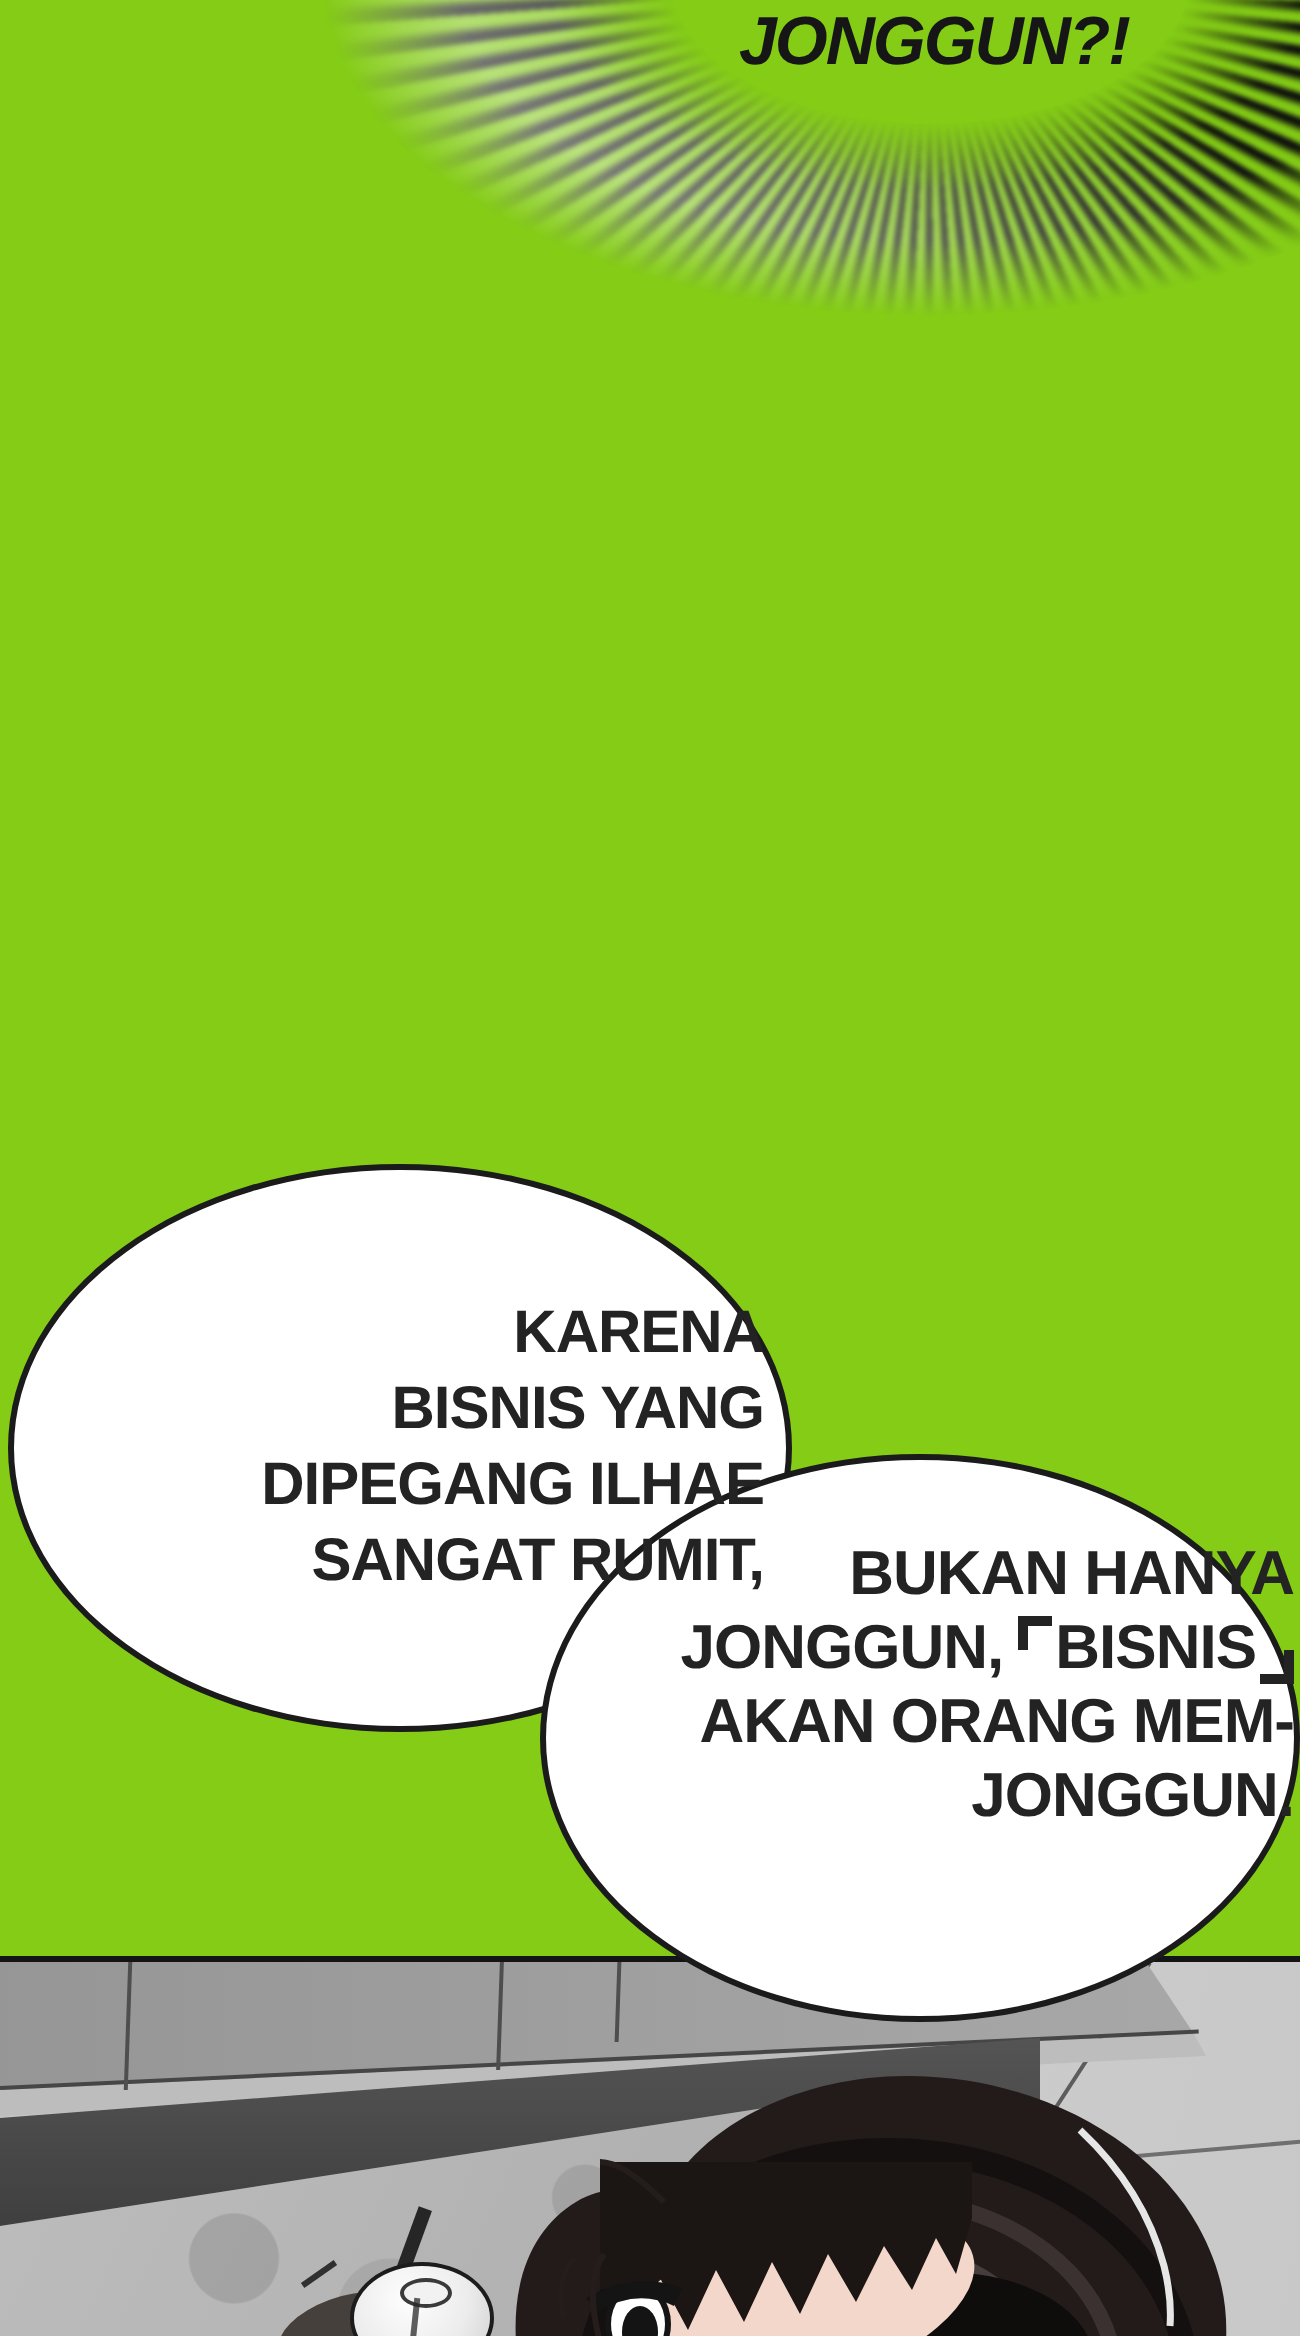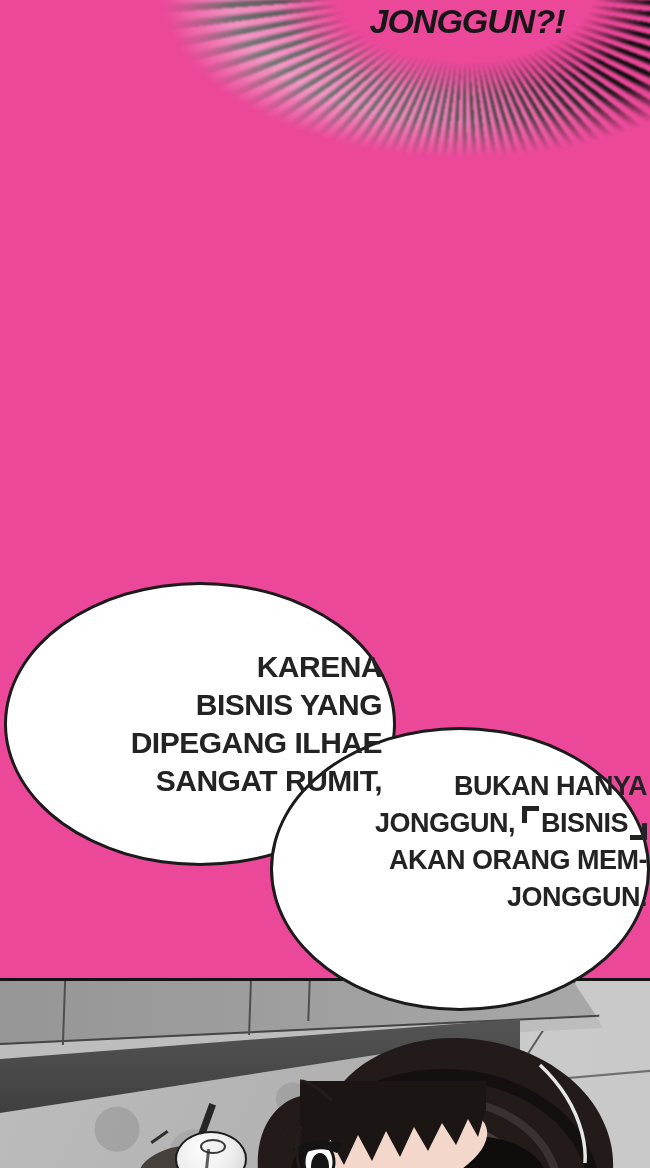--- a/index.html
+++ b/index.html
@@ -1,16 +1,16 @@
 <!DOCTYPE html>
 <html><head>
 <meta charset="utf-8">
 <style>
   html,body{margin:0;padding:0;background:#ffffff;}
-  #stage{position:relative;width:650px;height:1168px;overflow:hidden;background:#ec4899;
+  #stage{position:relative;width:650px;height:1168px;overflow:hidden;background:#84cc16;
          font-family:"Liberation Sans", sans-serif;}
 
   
   .burst{position:absolute;left:85px;top:-220px;width:760px;height:420px;z-index:1;
          background:repeating-conic-gradient(from 0deg at 50% 50%,
             #0d0d0d 0deg 1.05deg, rgba(255,255,255,0) 2.1deg 3.45deg);
          -webkit-mask-image:radial-gradient(closest-side, rgba(0,0,0,0) 0 34%, #000 50% 62%, rgba(0,0,0,0) 80%);
          mask-image:radial-gradient(closest-side, rgba(0,0,0,0) 0 34%, #000 50% 62%, rgba(0,0,0,0) 80%);
          filter:blur(1.2px);}
   .burst::after{content:"";position:absolute;inset:0;
@@ -18,21 +18,21 @@
   .scream{position:absolute;left:317px;top:2px;width:300px;z-index:3;
           text-align:center;font-size:34px;font-weight:bold;font-style:italic;
           color:#161616;letter-spacing:-1px;}
 
   
   .bubble{position:absolute;background:#ffffff;border:3px solid #1b1b1b;border-radius:50%;}
   #bubble1{left:4px;top:582px;width:386px;height:278px;z-index:5;}
   #bubble2{left:270px;top:727px;width:374px;height:278px;z-index:6;}
   .btxt{position:absolute;z-index:7;text-align:right;color:#232323;font-weight:bold;}
   #b1txt{left:22px;top:648px;width:360px;font-size:30px;line-height:38px;letter-spacing:-.5px;}
-  #b2txt{left:287px;top:768px;width:360px;font-size:27px;line-height:37px;letter-spacing:-.5px;}
+  #b2txt{left:287px;top:768px;width:360px;font-size:31px;line-height:37px;letter-spacing:-.5px;}
   .bro,.brc{display:inline-block;width:12px;height:12px;}
   .bro{border-top:5px solid #232323;border-left:5px solid #232323;vertical-align:9px;margin:0 2px 0 7px;}
   .brc{border-bottom:5px solid #232323;border-right:5px solid #232323;vertical-align:-8px;margin:0 0 0 2px;}
 
   
   #scene{position:absolute;left:0;top:978px;width:650px;height:190px;z-index:3;
          background:linear-gradient(100deg,#c2c2c2,#cdcdcd 60%,#c8c8c8);
          border-top:3px solid #141414;box-sizing:border-box;overflow:hidden;}
   #scene *{position:absolute;}
   .grout-steep{left:574px;top:0;width:2px;height:140px;background:#5c5c5c;

